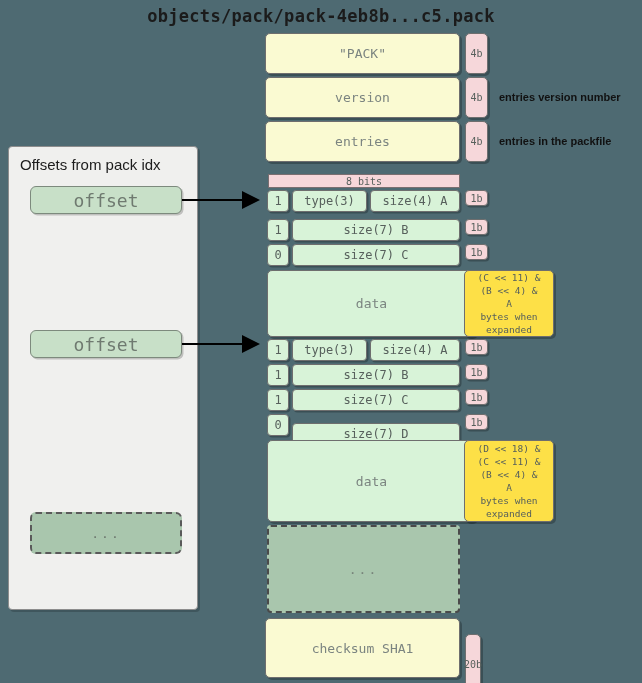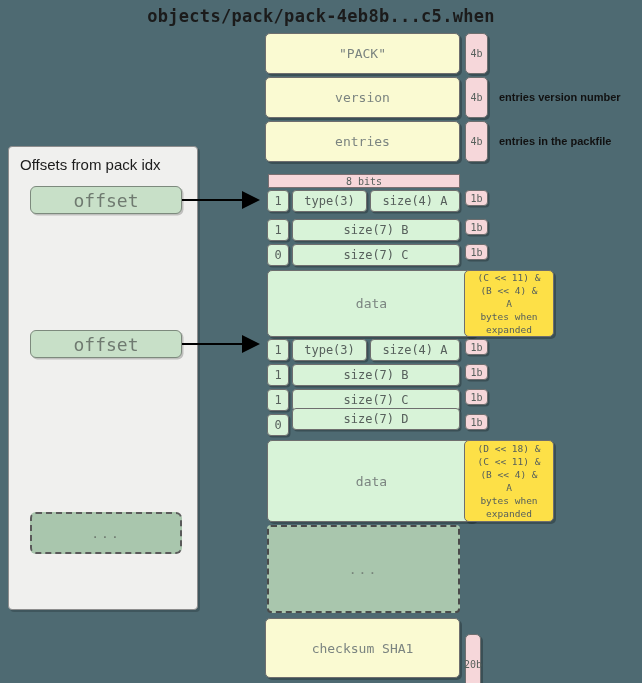--- a/index.html
+++ b/index.html
@@ -193,21 +193,21 @@
   #checksum-tag {
     left: 465px; top: 618px; width: 16px; height: 60px;
     font-size: 10px;
     color: #57605c;
     margin-top: 16px;
   }
 </style>
 </head>
 <body>
 
-<div class="abs" id="diagram-title">objects/pack/pack-4eb8b...c5.when</div>
+<div class="abs" id="diagram-title">objects/pack/pack-4eb8b...c5.pack</div>
 
 <div class="abs" id="idx-panel"></div>
 <div class="abs" id="idx-panel-title">Offsets from pack idx</div>
 <div class="abs offset-box" id="offset-box-1">offset</div>
 <div class="abs offset-box" id="offset-box-2">offset</div>
 <div class="abs" id="idx-ellipsis">...</div>
 
 <svg class="abs arrow-svg">
   <defs>
     <marker id="ah" markerWidth="9" markerHeight="9" refX="8" refY="4.5" orient="auto">
@@ -258,21 +258,21 @@
 
 <div class="abs row-flag" style="top:364px;">1</div>
 <div class="abs row-seg seg-full" style="top:364px;">size(7) B</div>
 <div class="abs row-tag" style="top:364px;">1b</div>
 
 <div class="abs row-flag" style="top:389px;">1</div>
 <div class="abs row-seg seg-full" style="top:389px;">size(7) C</div>
 <div class="abs row-tag" style="top:389px;">1b</div>
 
 <div class="abs row-flag" style="top:414px;">0</div>
-<div class="abs row-seg seg-full" style="top:408px;text-align:center;">size(7) D</div>
+<div class="abs row-seg seg-full" style="top:423px;text-align:center;">size(7) D</div>
 <div class="abs row-tag" style="top:414px;">1b</div>
 
 <div class="abs data-block" style="top:440px;height:82px;">data</div>
 <div class="abs expand-note" style="top:440px;height:82px;">(D &lt;&lt; 18) &amp;
 (C &lt;&lt; 11) &amp;
 (B &lt;&lt; 4) &amp;
 A
 bytes when
 expanded</div>
 

